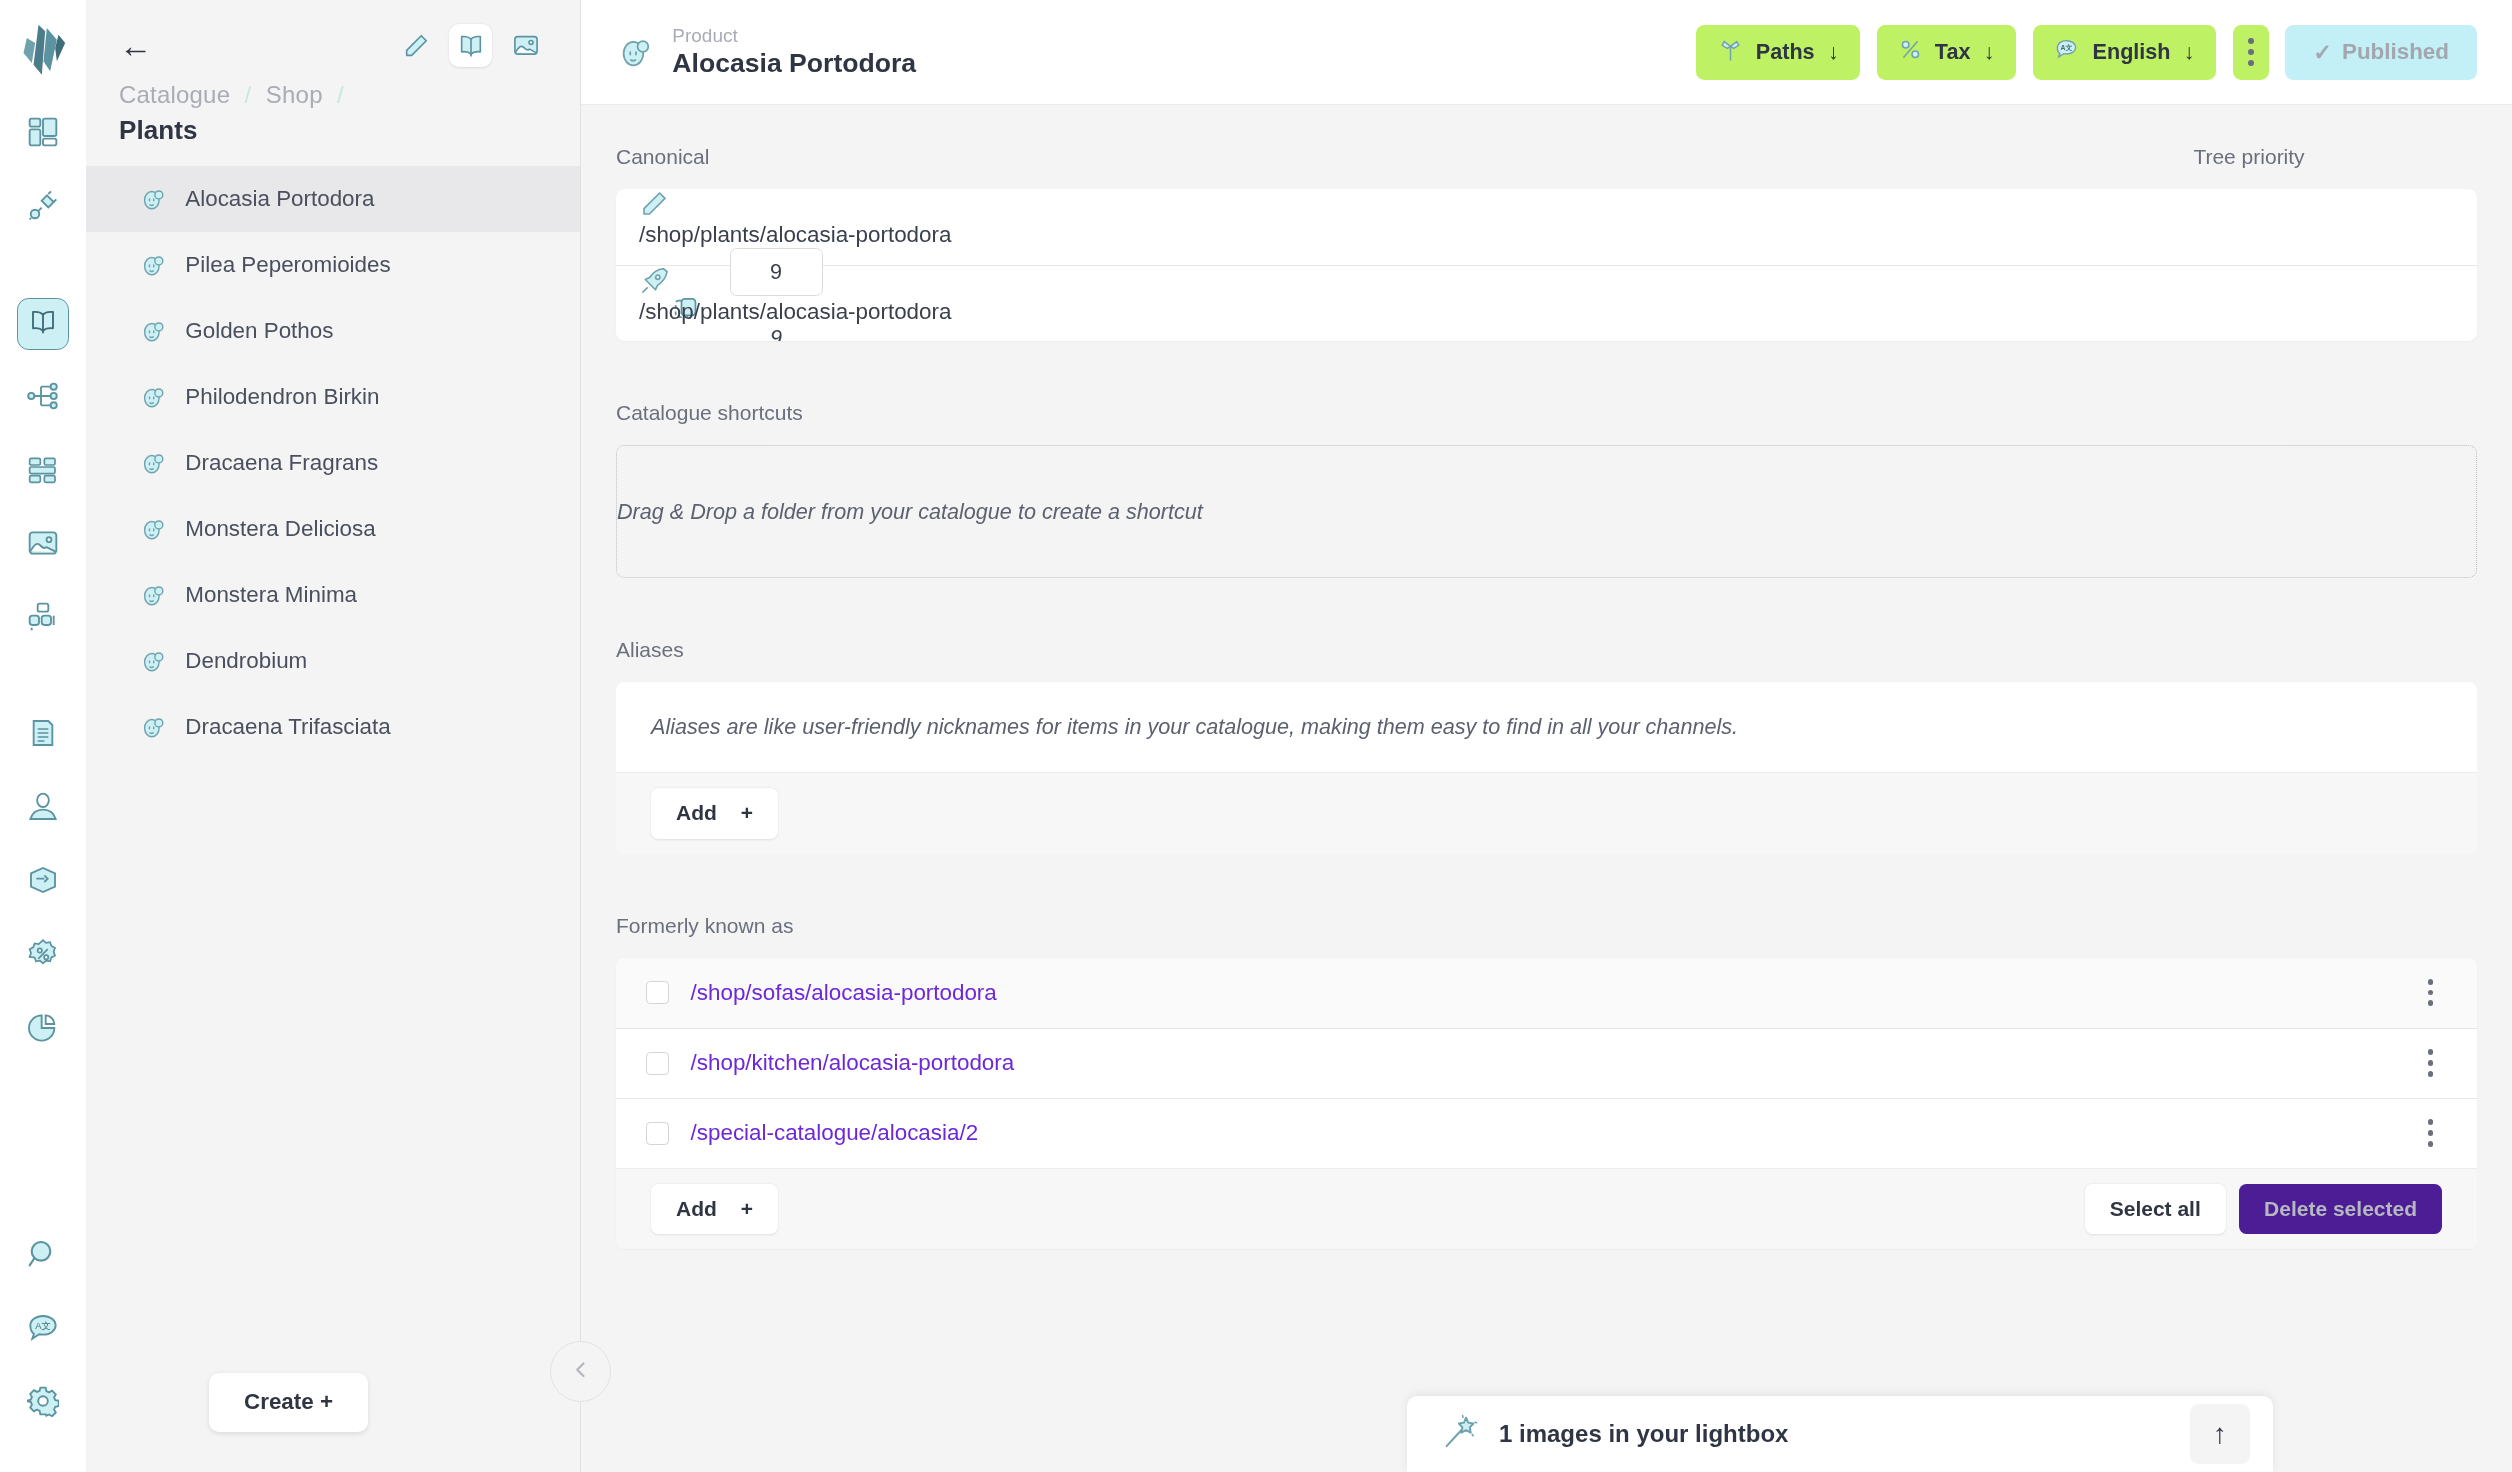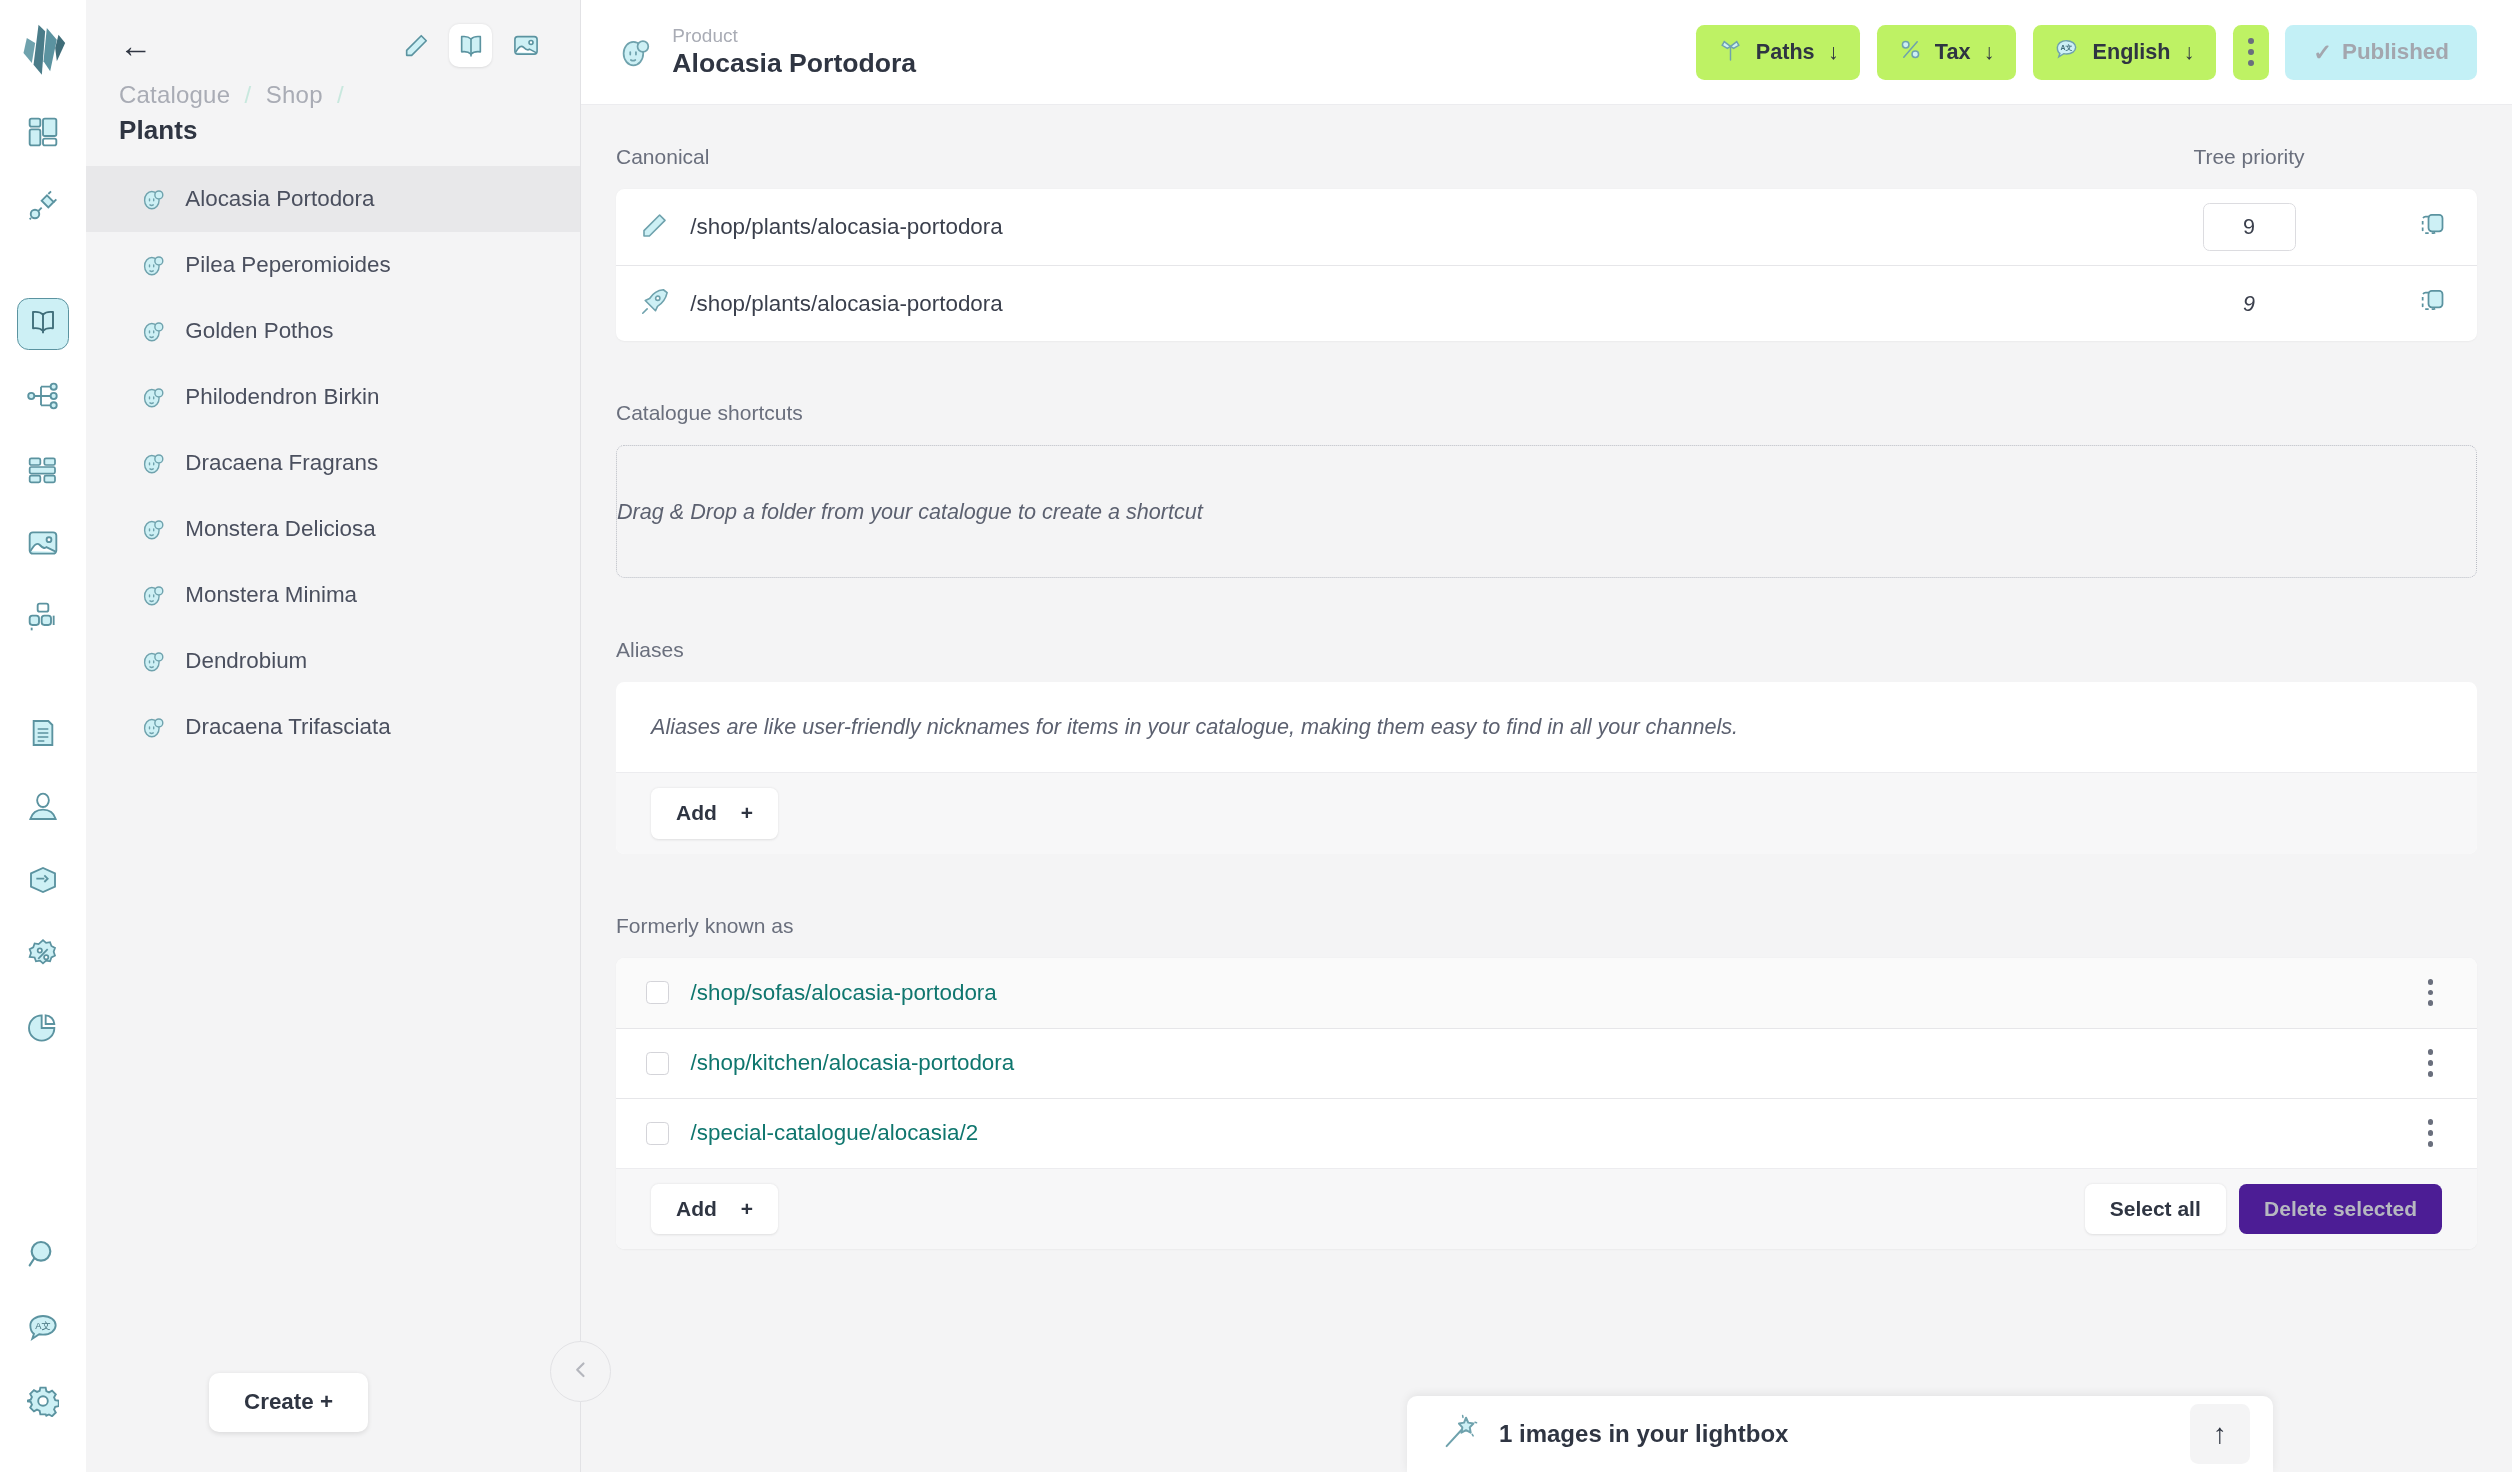--- a/index.html
+++ b/index.html
@@ -95,21 +95,21 @@
     height: 55px; padding: 0 28px; font-size: 22.4px; font-weight: bold; cursor: pointer;
     display: flex; align-items: center; gap: 10px; font-family: "Liberation Sans", sans-serif;
   }
 
   .content { padding: 40px 35px 0 35px; height: 1367px; overflow: hidden; }
   .sec-head { display: flex; justify-content: space-between; align-items: flex-end; margin-bottom: 20px; }
   .sec-label { font-size: 21px; color: #6a6f7d; }
   .tree-label { font-size: 21px; color: #6a6f7d; width: 274px; text-align: center; }
 
   .card { background: #fff; border-radius: 8.3px; overflow: hidden; box-shadow: 0 0.8px 1.7px rgba(0,0,0,.04); }
-  .prow { display: flex; align-items: center; height: 76px; padding: 0 0 0 23px; }
+  .prow { display: flex; height: 76px; padding: 0 0 0 23px; flex-direction: column; }
   .prow + .prow { border-top: 0.8px solid #e6e6e9; }
   .prow .pico { width: 33px; height: 33px; flex: 0 0 33px; margin-right: 18.3px; }
   .prow .ptext { flex: 1; font-size: 22.4px; color: #3a3f4c; }
   .tree-cell { width: 274px; display: flex; align-items: center; justify-content: center; }
   .tree-input {
     width: 93px; height: 48px; border: 0.8px solid #dcdce0; border-radius: 6.6px;
     text-align: center; font-size: 21.6px; color: #3a3f4c; background: #fff;
     font-family: "Liberation Sans", sans-serif;
   }
   .tree-static { font-size: 21.6px; color: #3a3f4c; font-style: italic; }
@@ -133,21 +133,21 @@
     box-shadow: 0 0.8px 2.5px rgba(0,0,0,.10); font-family: "Liberation Sans", sans-serif;
     display: inline-flex; align-items: center; gap: 24px;
   }
   .sbtn.muted { color: #b6b8c0; box-shadow: none; background: #4c1d95; cursor: default; }
   .foot-right { display: flex; gap: 13.3px; }
 
   .fka-row { display: flex; align-items: center; height: 70px; padding: 0 30px 0 30px; background:#fff; }
   .fka-row.alt { background: #fafafa; }
   .fka-row + .fka-row { border-top: 0.8px solid #e6e6e9; }
   .cbox { width: 23px; height: 23px; border: 0.8px solid #d4d4d9; border-radius: 4.2px; background:#fff; flex:0 0 23px; cursor:pointer; }
-  .fka-text { flex: 1; margin-left: 21.6px; font-size: 22.4px; color: #0f766e; }
+  .fka-text { flex: 1; margin-left: 21.6px; font-size: 22.4px; color: #6d28d9; }
   .kebab { width: 33px; display:flex; justify-content:center; cursor:pointer; }
 
   
   .lightbox {
     position: absolute; left: 826px; bottom: 0; width: 866px; height: 76px;
     background: #fff; border-radius: 10px 10px 0 0;
     box-shadow: 0 -1.7px 10px rgba(0,0,0,.07);
     display: flex; align-items: center; padding: 0 23px 0 35px; justify-content: space-between;
   }
   .lb-left { display: flex; align-items: center; gap: 20px; }

